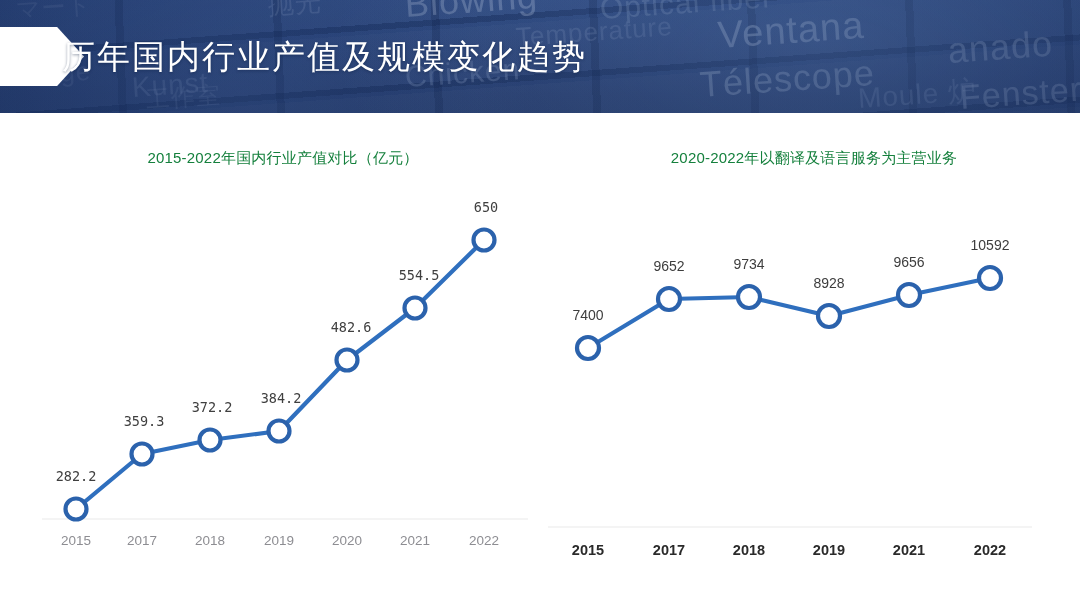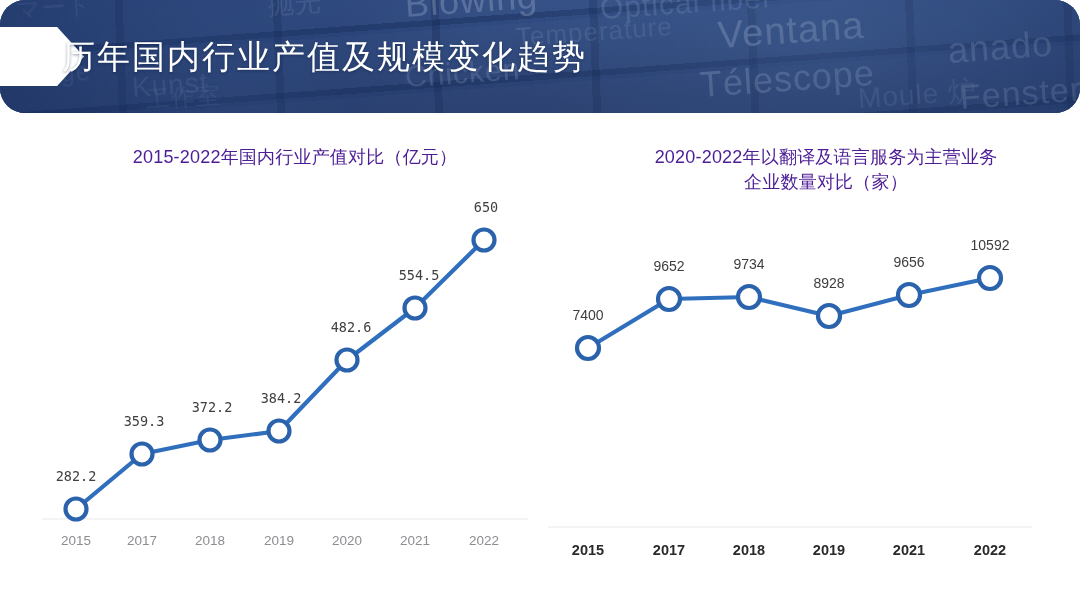--- a/index.html
+++ b/index.html
@@ -24,21 +24,20 @@
 
   
   .header {
     position: absolute;
     left: 0;
     top: 0;
     width: 1080px;
     height: 113px;
     overflow: hidden;
     background: #27467f;
-    border-radius: 25px;
   }
   .header-photo {
     position: absolute;
     inset: 0;
     overflow: hidden;
   }
   
   .photo-base {
     position: absolute;
     inset: -20px -10px;
@@ -136,25 +135,25 @@
   
   .chart-panel {
     position: absolute;
     top: 113px;
   }
   .chart-left  { left: 18px;  width: 530px; height: 493px; }
   .chart-right { left: 548px; width: 532px; height: 493px; }
 
   .chart-title {
     position: absolute;
-    left: 12px;
+    left: 0;
     width: 100%;
     text-align: center;
-    color: #4c1d95;
-    font-size: 18px;
+    color: #15803d;
+    font-size: 15px;
     line-height: 25px;
     font-weight: 400;
     letter-spacing: 0.2px;
   }
   .chart-left .chart-title  { top: 32px; }
   .chart-right .chart-title { top: 32px; }
 
   .plot {
     position: absolute;
     left: 0;
@@ -270,21 +269,20 @@
         <text class="xlabel-l" x="329" y="432">2020</text>
         <text class="xlabel-l" x="397" y="432">2021</text>
         <text class="xlabel-l" x="466" y="432">2022</text>
       </svg>
     </div>
   </div>
 
   <div class="chart-panel chart-right">
     <div class="chart-title">
       <div>2020-2022年以翻译及语言服务为主营业务</div>
-      <div>企业数量对比（家）</div>
     </div>
     <div class="plot">
       <svg viewBox="0 0 532 493" preserveAspectRatio="none">
         <line class="axis-line" x1="0" y1="414" x2="484" y2="414"></line>
         <polyline class="series-line" points="40,235 121,186 201,184 281,203 361,182 442,165"></polyline>
 
         <circle class="marker" cx="40" cy="235" r="11"></circle>
         <circle class="marker" cx="121" cy="186" r="11"></circle>
         <circle class="marker" cx="201" cy="184" r="11"></circle>
         <circle class="marker" cx="281" cy="203" r="11"></circle>

